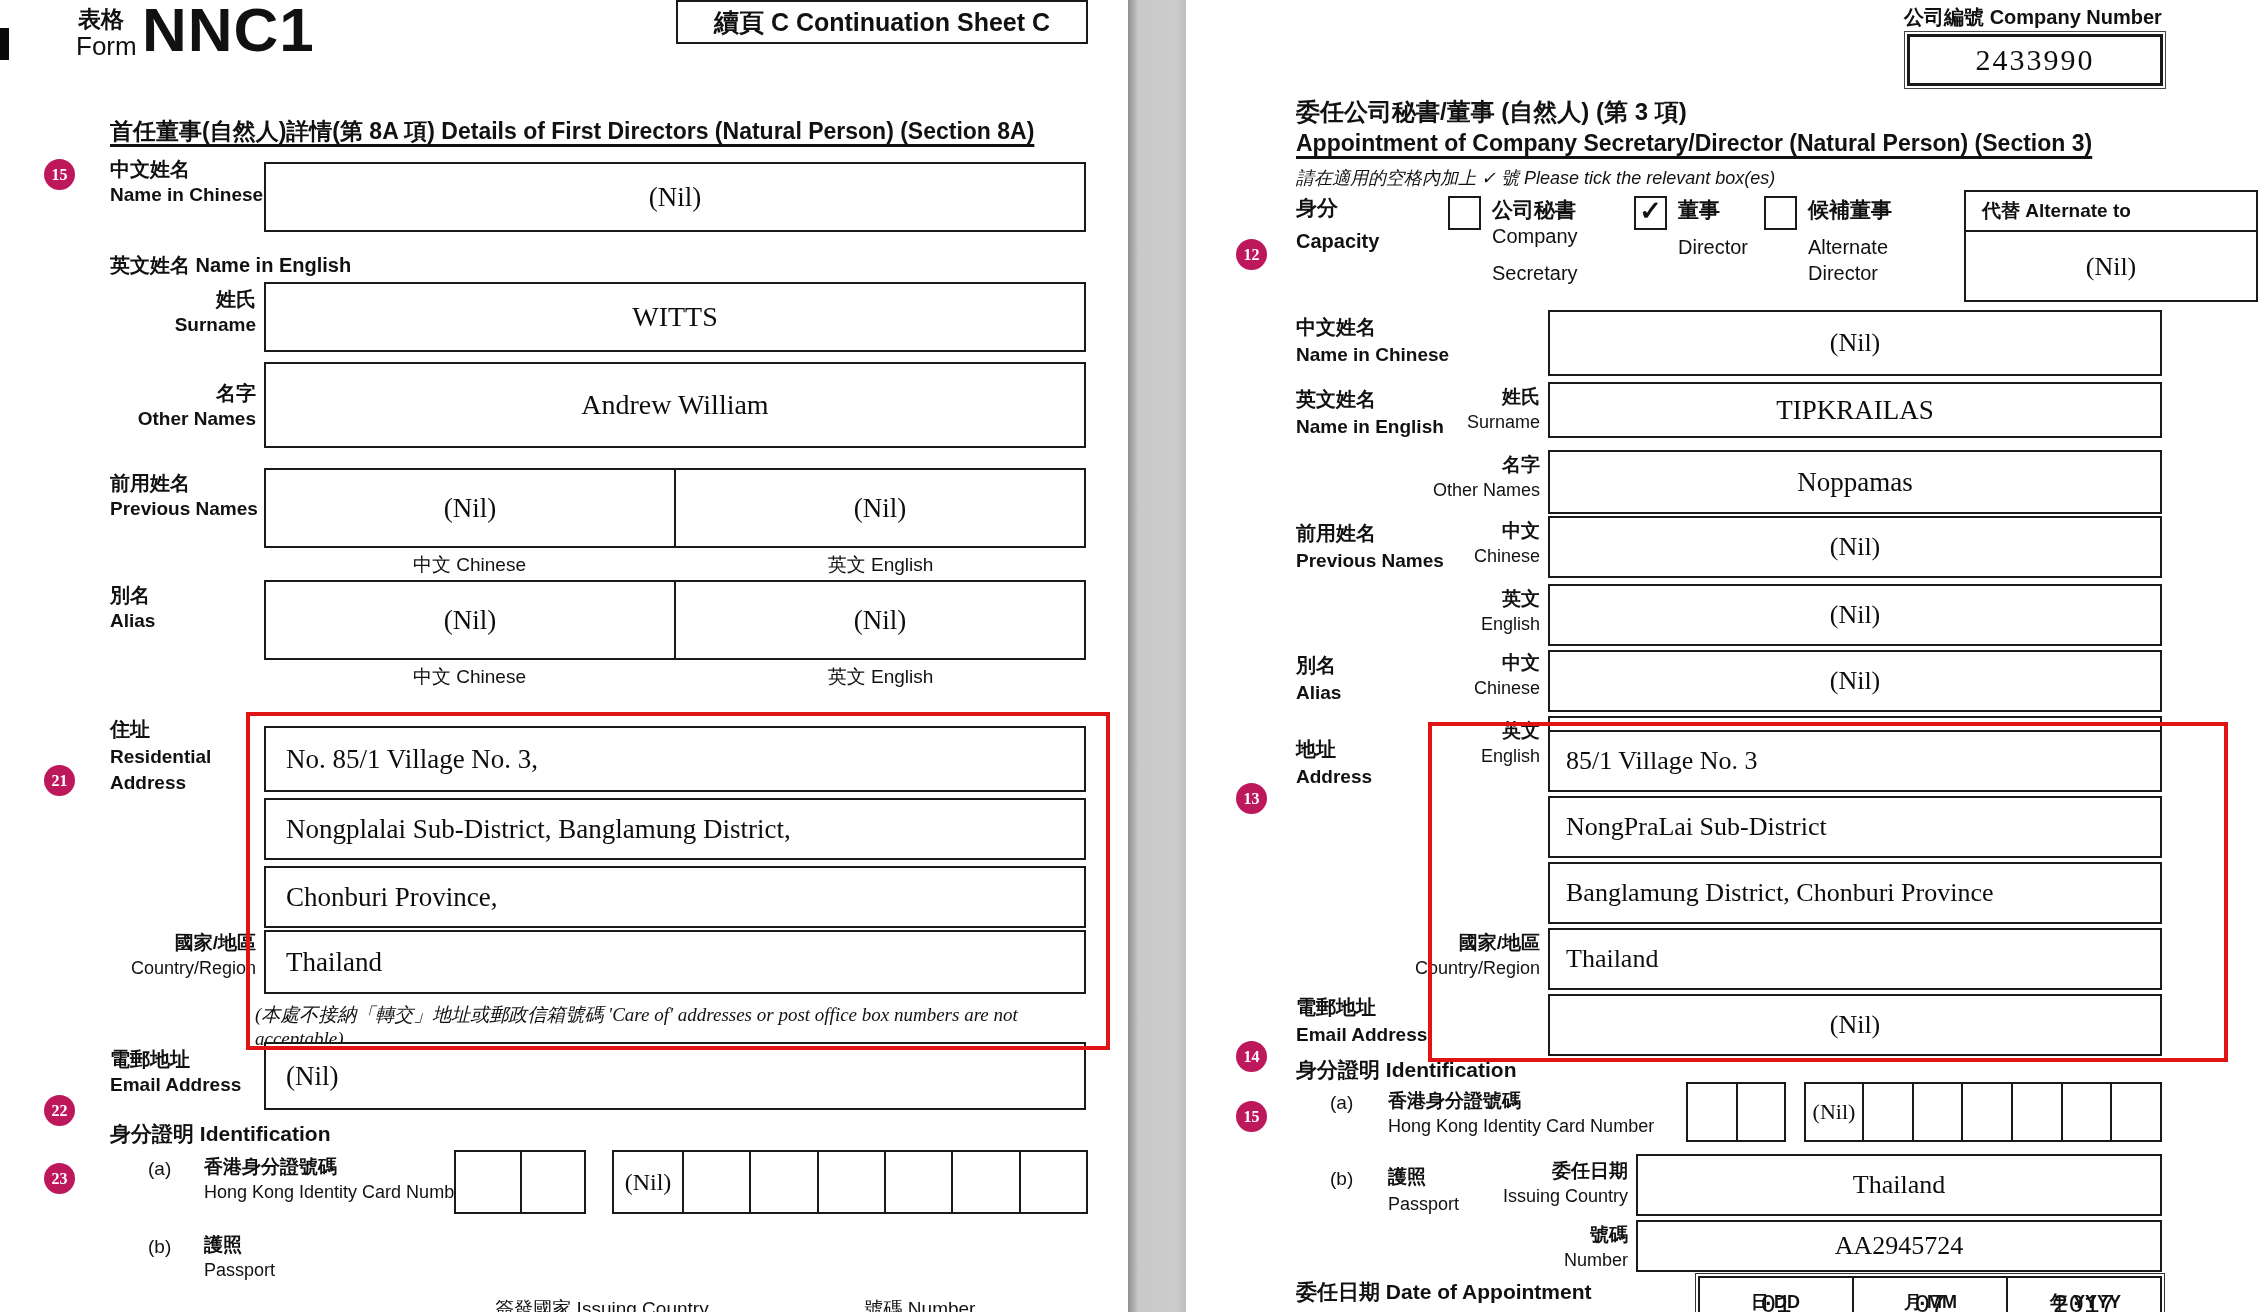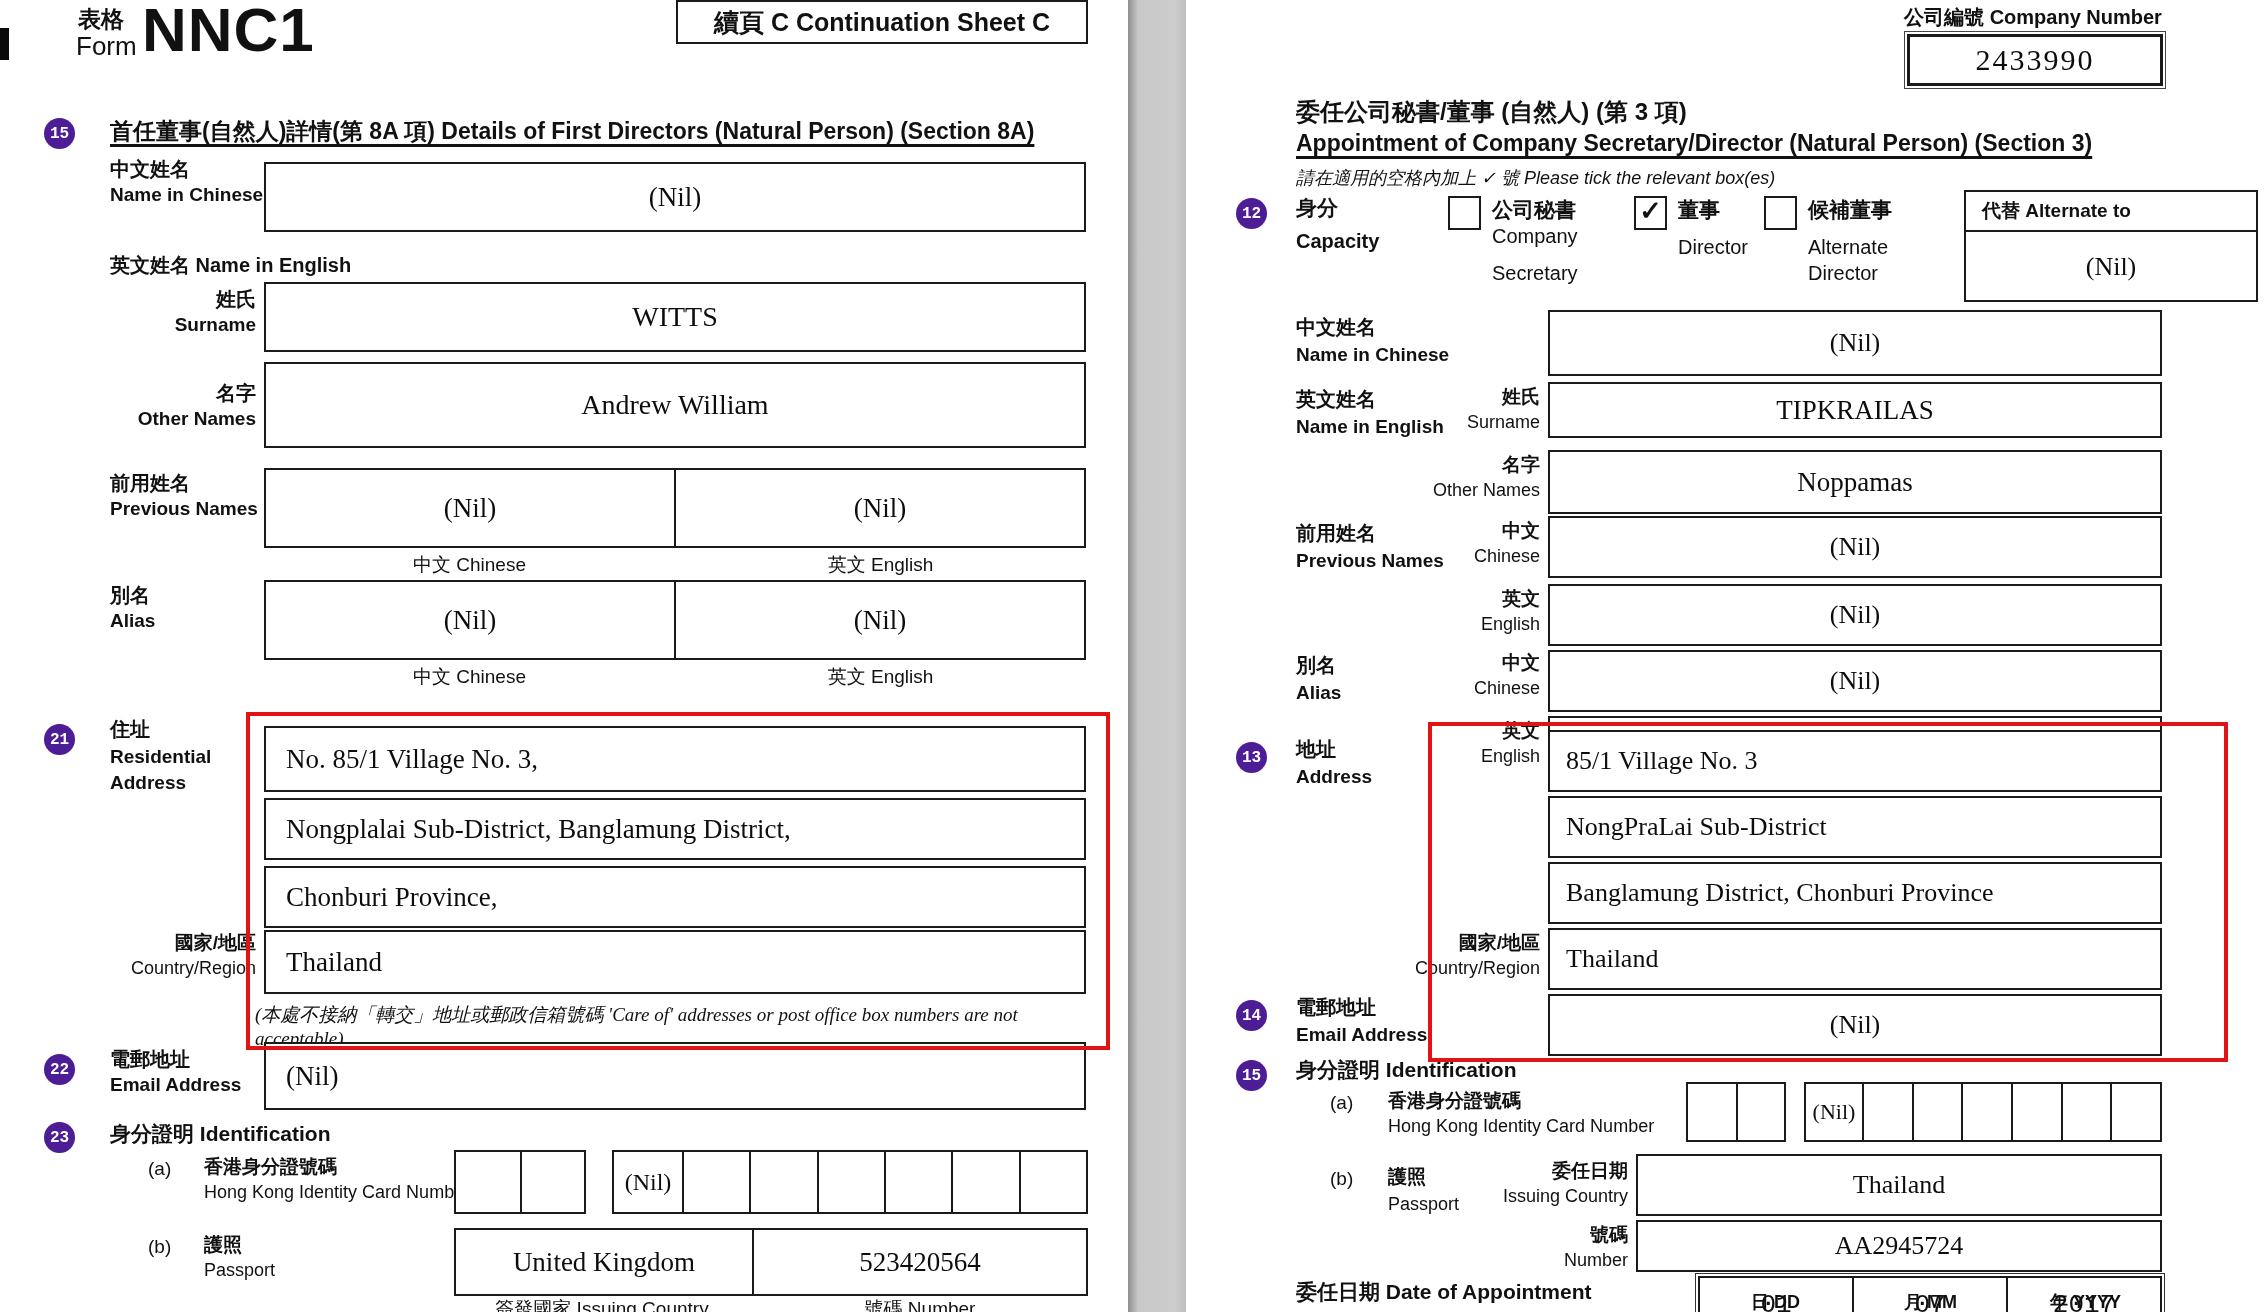--- a/index.html
+++ b/index.html
@@ -5,23 +5,23 @@
   html,body{margin:0;padding:0;background:#ffffff;}
   #canvas{position:relative;width:2264px;height:1312px;background:#fdfdfd;overflow:hidden;
           font-family:"Liberation Sans",sans-serif;color:#111;}
   .abs{position:absolute;}
   .lbl{font-family:"Liberation Sans",sans-serif;font-weight:bold;color:#111;line-height:1.15;}
   .lbl-n{font-family:"Liberation Sans",sans-serif;font-weight:normal;color:#111;line-height:1.15;}
   .val{font-family:"Liberation Serif",serif;color:#0d0d0d;}
   .box{position:absolute;border:2px solid #1a1a1a;background:#fff;box-sizing:border-box;}
   .center{display:flex;align-items:center;justify-content:center;}
   .left-pad{display:flex;align-items:center;padding-left:20px;}
-  .circle{position:absolute;width:31px;height:31px;border-radius:50%;background:#4c1d95;color:#fff;
+  .circle{position:absolute;width:31px;height:31px;border-radius:50%;background:#be185d;color:#fff;
           display:flex;align-items:center;justify-content:center;font-weight:bold;font-size:16px;
-          font-family:Liberation Mono, monospace;}
+          font-family:Liberation Serif, serif;margin-top:41px;}
   .rt{text-align:right;}
   .two-cell{display:flex;}
   .two-cell>div{flex:1;display:flex;align-items:center;justify-content:center;}
   .two-cell>div+div{border-left:2px solid #1a1a1a;}
   .cells{display:flex;}
   .cells>div{display:flex;align-items:center;justify-content:center;}
   .cells>div+div{border-left:2px solid #1a1a1a;}
   .underline{text-decoration:underline;text-decoration-thickness:2.5px;text-underline-offset:5px;}
   .italic{font-style:italic;}
   .redframe{position:absolute;border:4px solid #e01414;background:transparent;z-index:30;pointer-events:none;box-sizing:border-box;}
@@ -149,28 +149,20 @@
         <div style="flex:1;"></div>
         <div style="flex:1;"></div>
       <div style="flex:1;"></div>
         <div style="flex:1;"></div>
         <div style="flex:1;"></div>
     </div>
 
     <div class="abs lbl-n" style="left:148px;top:1236px;font-size:19px;">(b)</div>
     <div class="abs lbl" style="left:204px;top:1234px;font-size:19px;">護照</div>
     <div class="abs lbl-n" style="left:204px;top:1260px;font-size:18px;">Passport</div>
-    <div class="box cells" style="left:454px;top:1228px;width:634px;height:68px;">
-      <div style="width:296px;">
-          <span class="val" style="font-size:27px;">United Kingdom</span>
-        </div>
-      <div style="flex:1;">
-          <span class="val" style="font-size:27px;">523420564</span>
-        </div>
-    </div>
     <div class="abs lbl-n center" style="left:454px;top:1298px;width:296px;font-size:19px;">簽發國家 Issuing Country</div>
     <div class="abs lbl-n center" style="left:752px;top:1298px;width:336px;font-size:19px;">號碼 Number</div>
   </div>
 
   <div class="divider-band"></div>
 
   <div class="abs" style="left:1186px;top:0;width:1078px;height:1312px;background:#fff;">
 
     <div class="abs lbl center" style="left:715px;top:6px;width:264px;font-size:20px;">公司編號 Company Number</div>
     <div class="box center" style="left:721px;top:34px;width:256px;height:52px;border-width:3px;outline:1.5px solid #444;outline-offset:2px;">

